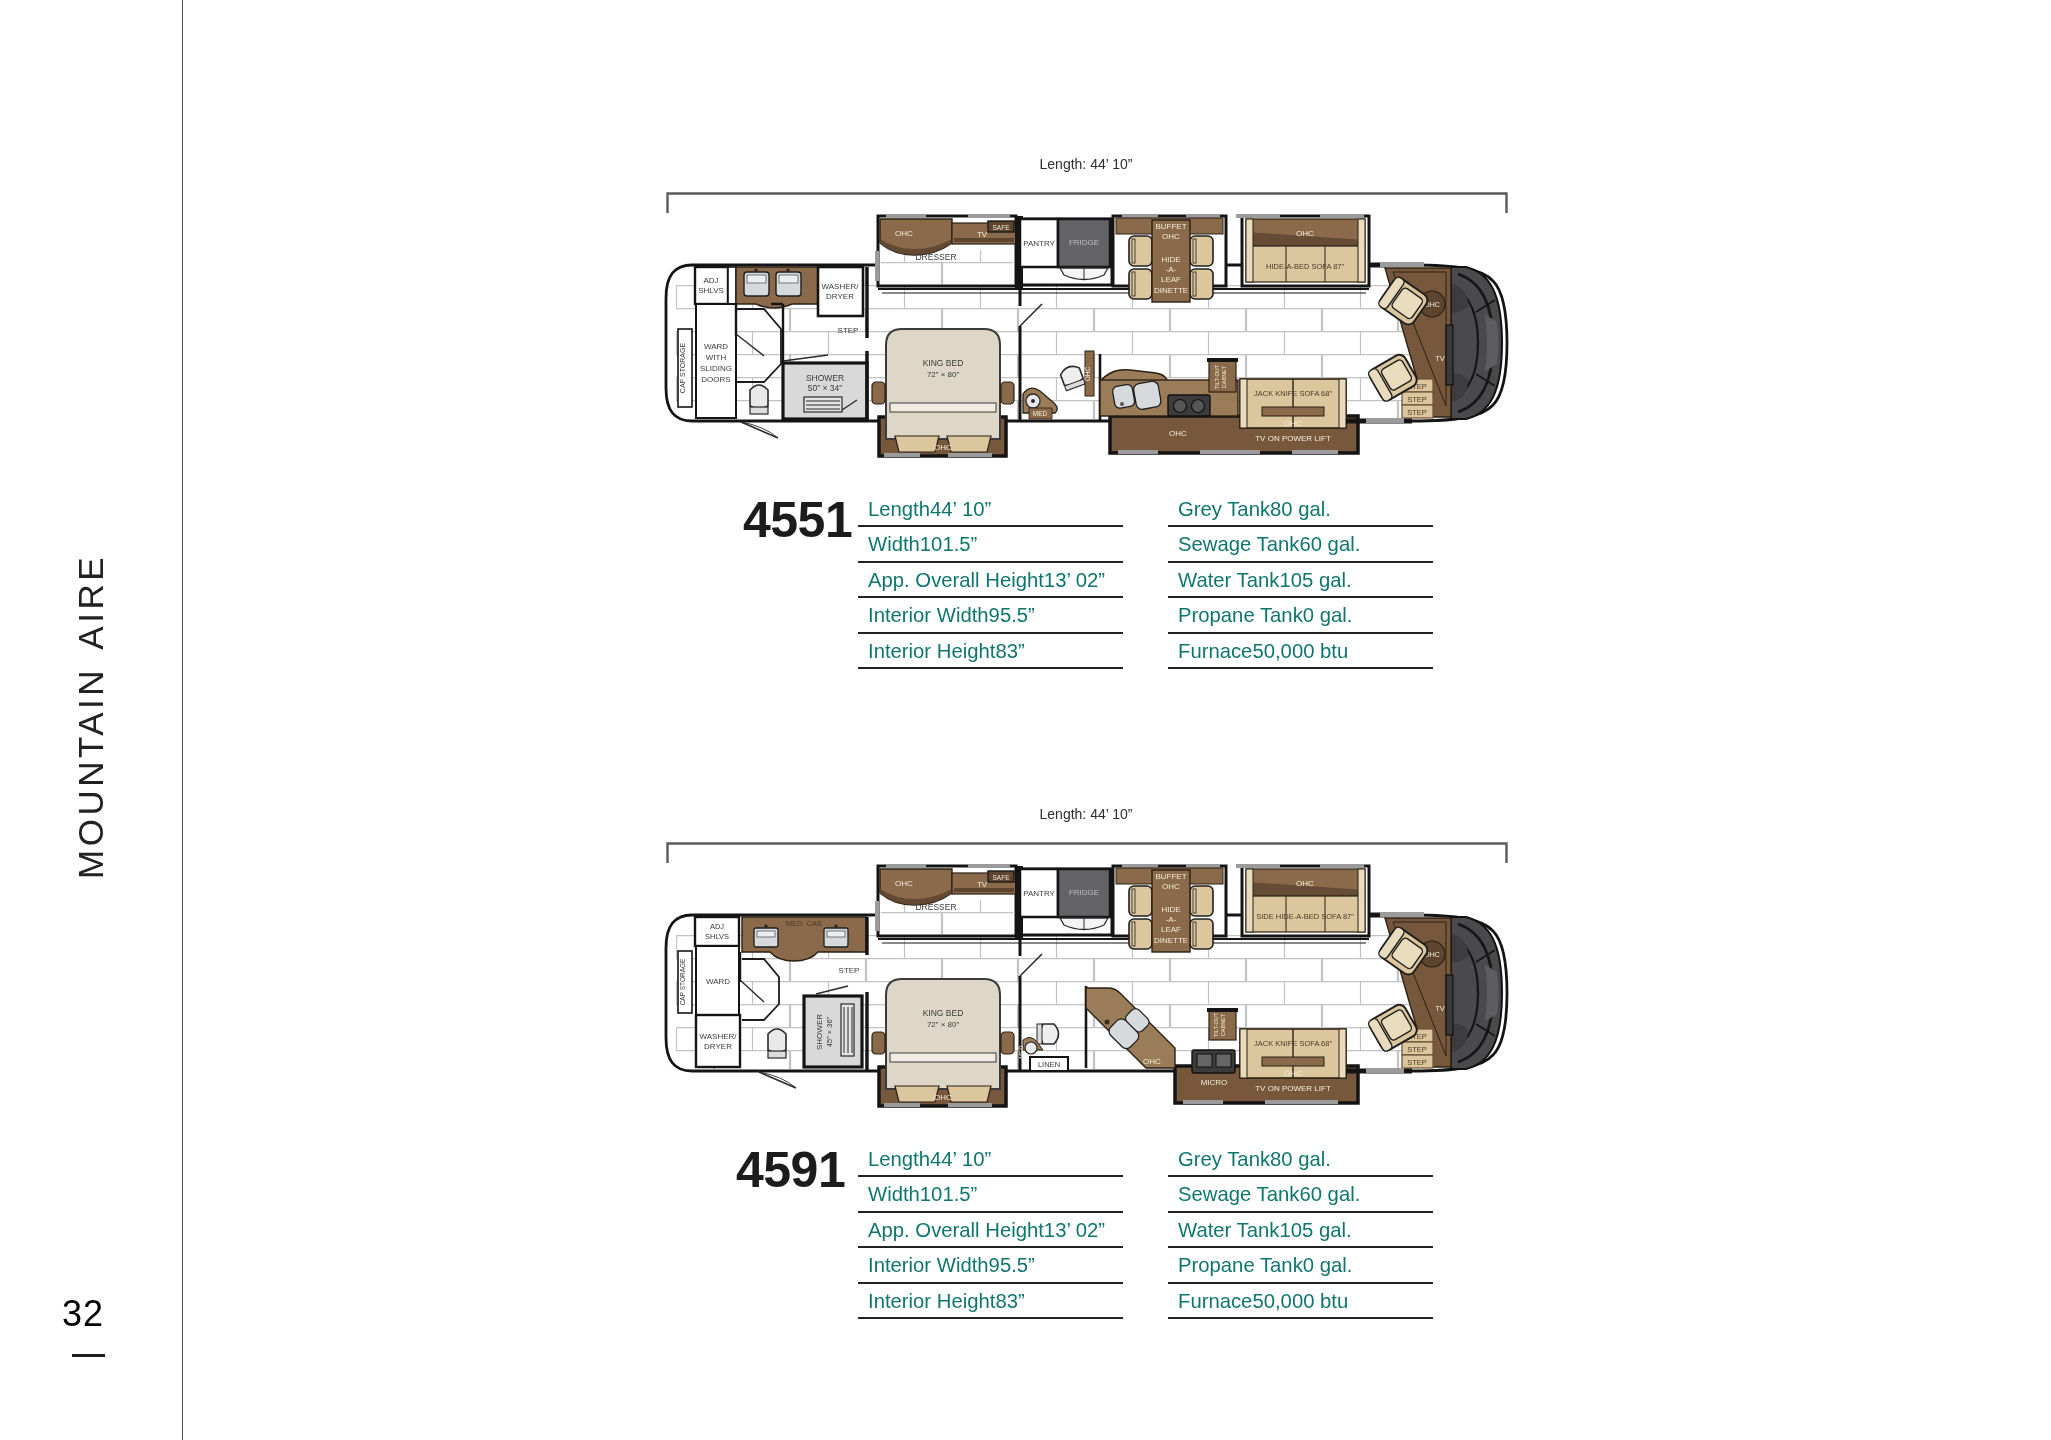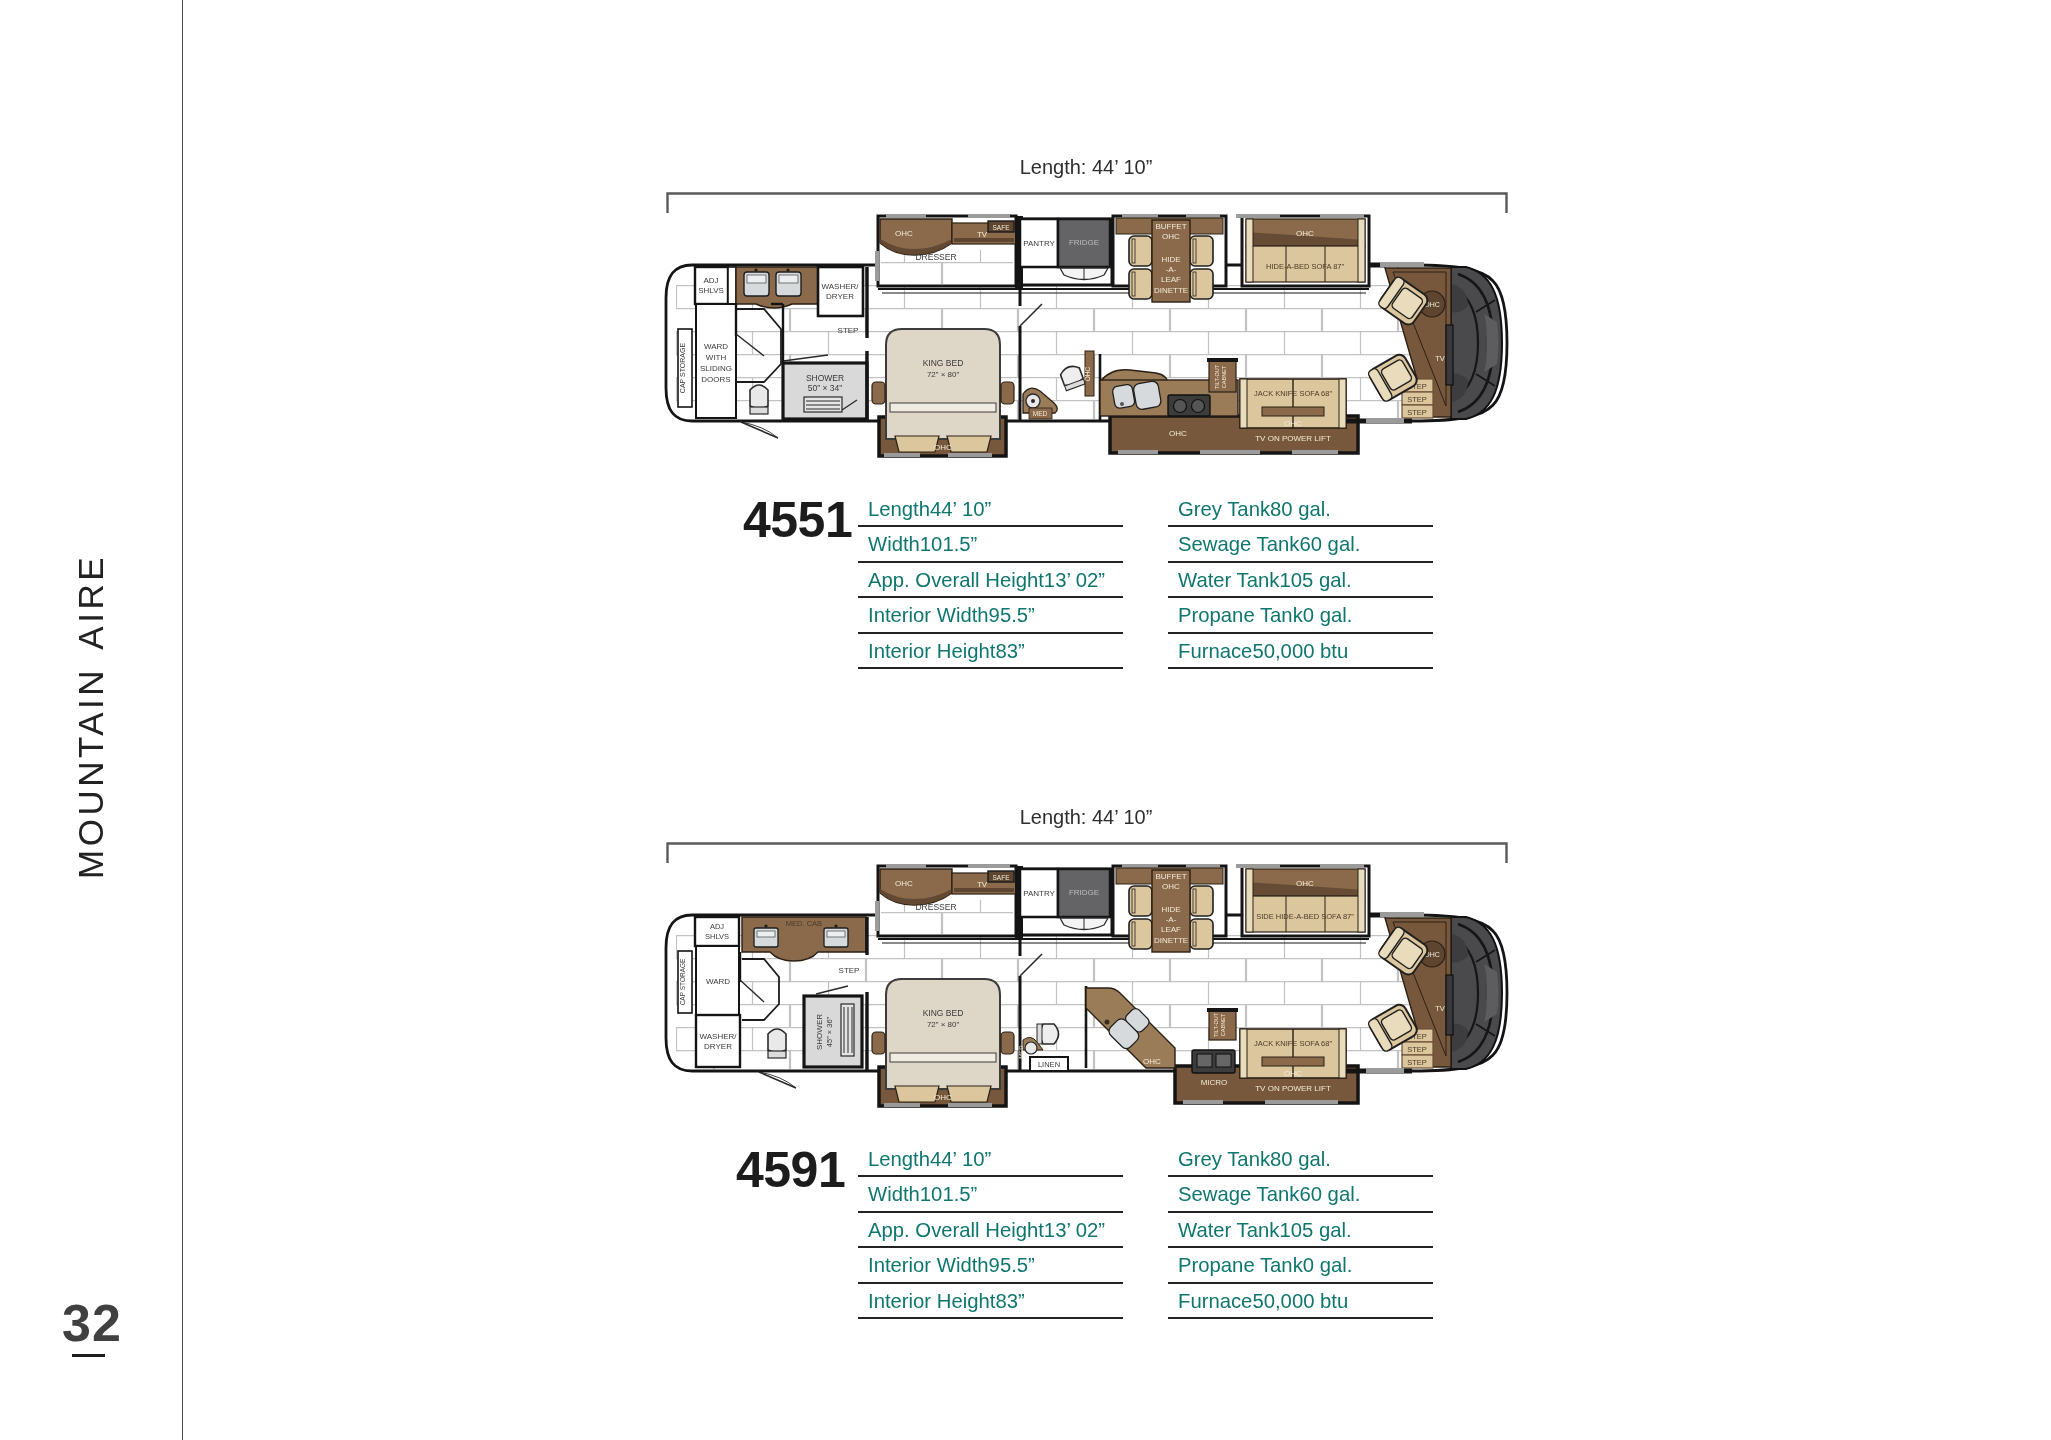--- a/index.html
+++ b/index.html
@@ -1,28 +1,28 @@
 <!DOCTYPE html>
 <html><head><meta charset="utf-8">
 <style>
 html,body{margin:0;padding:0;width:2051px;height:1440px;background:#ffffff;overflow:hidden;}
 body{font-family:"Liberation Sans",sans-serif;position:relative;}
 .abs{position:absolute;}
 .model{font-size:50px;font-weight:700;letter-spacing:-0.5px;color:#1c1c1c;}
 .srow{font-size:20.3px;color:#0f766e;display:flex;justify-content:flex-start;}
 .srow .v{text-align:right;}
 .line{height:2.3px;background:#232323;}
-.lentxt{font-size:20px;color:#2e2e2e;width:400px;text-align:center;}
+.lentxt{font-size:14px;color:#2e2e2e;width:400px;text-align:center;}
 </style></head>
 <body>
 <div class="abs" style="left:181.5px;top:0;width:1.5px;height:1440px;background:#4f4f4f;"></div>
 <div class="abs" style="left:68px;top:557px;height:322px;width:46px;">
   <div style="transform:rotate(180deg);writing-mode:vertical-rl;font-size:35px;letter-spacing:3.5px;word-spacing:6px;color:#222;white-space:nowrap;height:322px;line-height:46px;">MOUNTAIN AIRE</div>
 </div>
-<div class="abs" style="left:62px;top:1293px;font-size:52px;font-weight:700;color:#404040;letter-spacing:1px;">32</div>
+<div class="abs" style="left:62px;top:1293px;font-size:36px;font-weight:400;color:#000000;letter-spacing:1px;">32</div>
 <div class="abs" style="left:72px;top:1354px;width:33px;height:3px;background:#1c1c1c;"></div>
 
 <div class="abs lentxt" style="left:886px;top:156px;">Length: 44’ 10”</div>
 <div class="abs" style="left:666px;top:191px;"><svg width="842" height="24" viewBox="0 0 842 24">
       <path d="M 1.5,22 L 1.5,2.5 L 840.5,2.5 L 840.5,22" fill="none" stroke="#5a5a5a" stroke-width="2.4"></path>
     </svg></div>
 <div class="abs" style="left:652px;top:214px;"><svg width="860" height="246" viewBox="0 0 860 246">
       <defs>
         <pattern id="brick1" x="-14" y="71" width="76" height="46" patternUnits="userSpaceOnUse">
           <path d="M 0,0.6 H 76 M 0,23.6 H 76 M 38.5,0 V 23.6 M 0.5,23.6 V 46 M 75.5,23.6 V 46" stroke="#c2c2c2" stroke-width="1.2" fill="none"></path>

